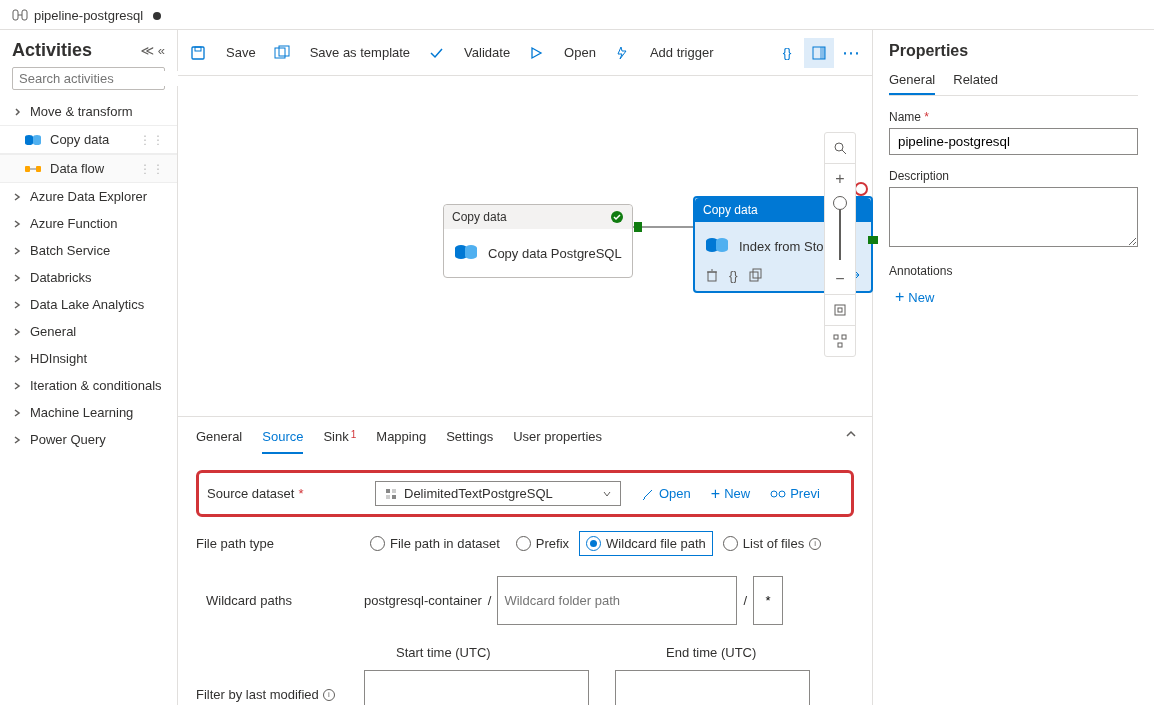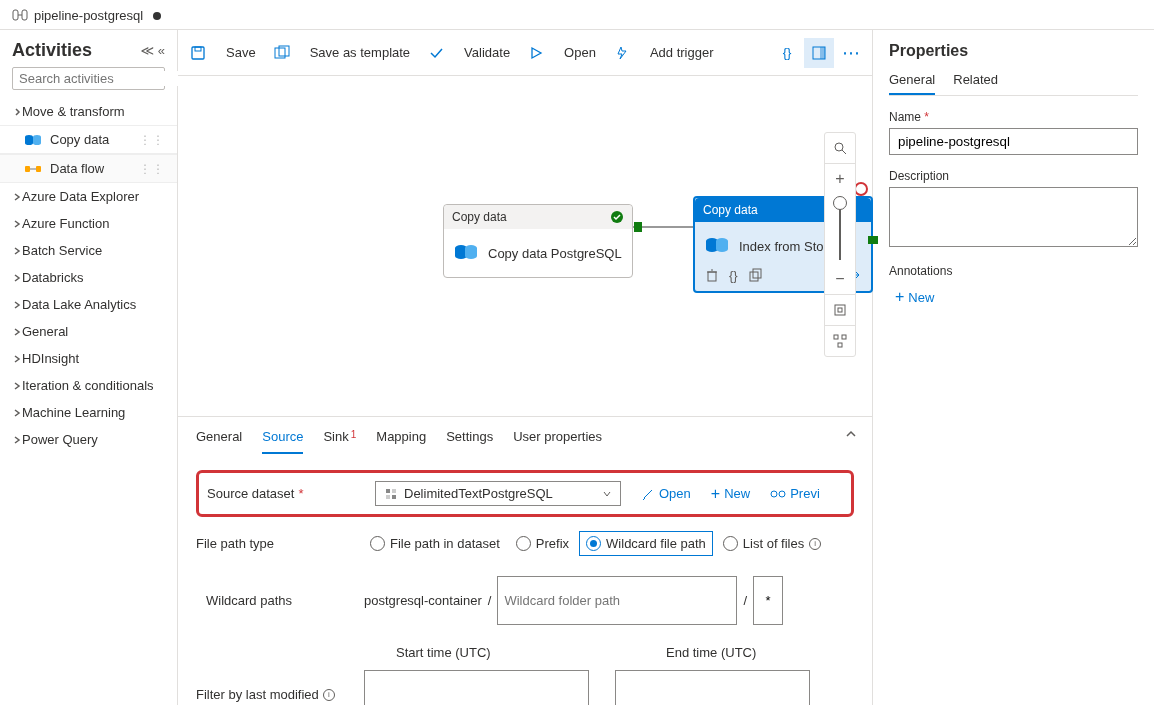--- a/index.html
+++ b/index.html
@@ -8,21 +8,21 @@
 .tab { display: flex; align-items: center; gap: 6px; padding: 6px 12px; }
 .unsaved { width: 8px; height: 8px; background: #333; border-radius: 50%; margin-left: 4px; }
 .main { flex: 1; display: flex; min-height: 0; }
 .sidebar { width: 178px; border-right: 1px solid #e1dfdd; display: flex; flex-direction: column; }
 .sidebar-header { display: flex; align-items: center; justify-content: space-between; padding: 10px 12px 6px; }
 .sidebar-header h2 { font-size: 18px; font-weight: 600; }
 .collapse { font-size: 13px; color: #605e5c; }
 .search-wrap { padding: 0 12px 8px; }
 .search { width: 100%; display: flex; align-items: center; border: 1px solid #bebbb8; border-radius: 2px; padding: 3px 6px; }
 .search input { border: none; outline: none; flex: 1; font-size: 13px; }
-.cat { padding: 6px 12px; display: flex; align-items: center; cursor: pointer; }
+.cat { padding: 6px 12px; display: flex; align-items: center; gap: 8px; cursor: pointer; }
 .cat.expanded svg { transform: rotate(90deg); }
 .item { display: flex; align-items: center; gap: 8px; padding: 6px 12px 6px 24px; border-top: 1px solid #eee; border-bottom: 1px solid #eee; }
 .item.alt { background: #fafafa; }
 .center { flex: 1; display: flex; flex-direction: column; min-height: 0;}
 .toolbar { height: 46px; display: flex; align-items: center; border-bottom: 1px solid #e1dfdd; padding: 0 4px; justify-content: space-between; }
 .tool-left { display: flex; gap: 2px; }
 .tbtn { display: flex; align-items: center; gap: 20px; padding: 6px 8px; cursor: pointer; color: #323130; }
 .tbtn svg, .tbtn .ic { color: #0078d4; flex-shrink: 0;}
 .tool-right { display: flex; gap: 2px; padding-right: 2px;}
 .tool-right .square { width: 30px; height: 30px; display: flex; align-items: center; justify-content: center;}

